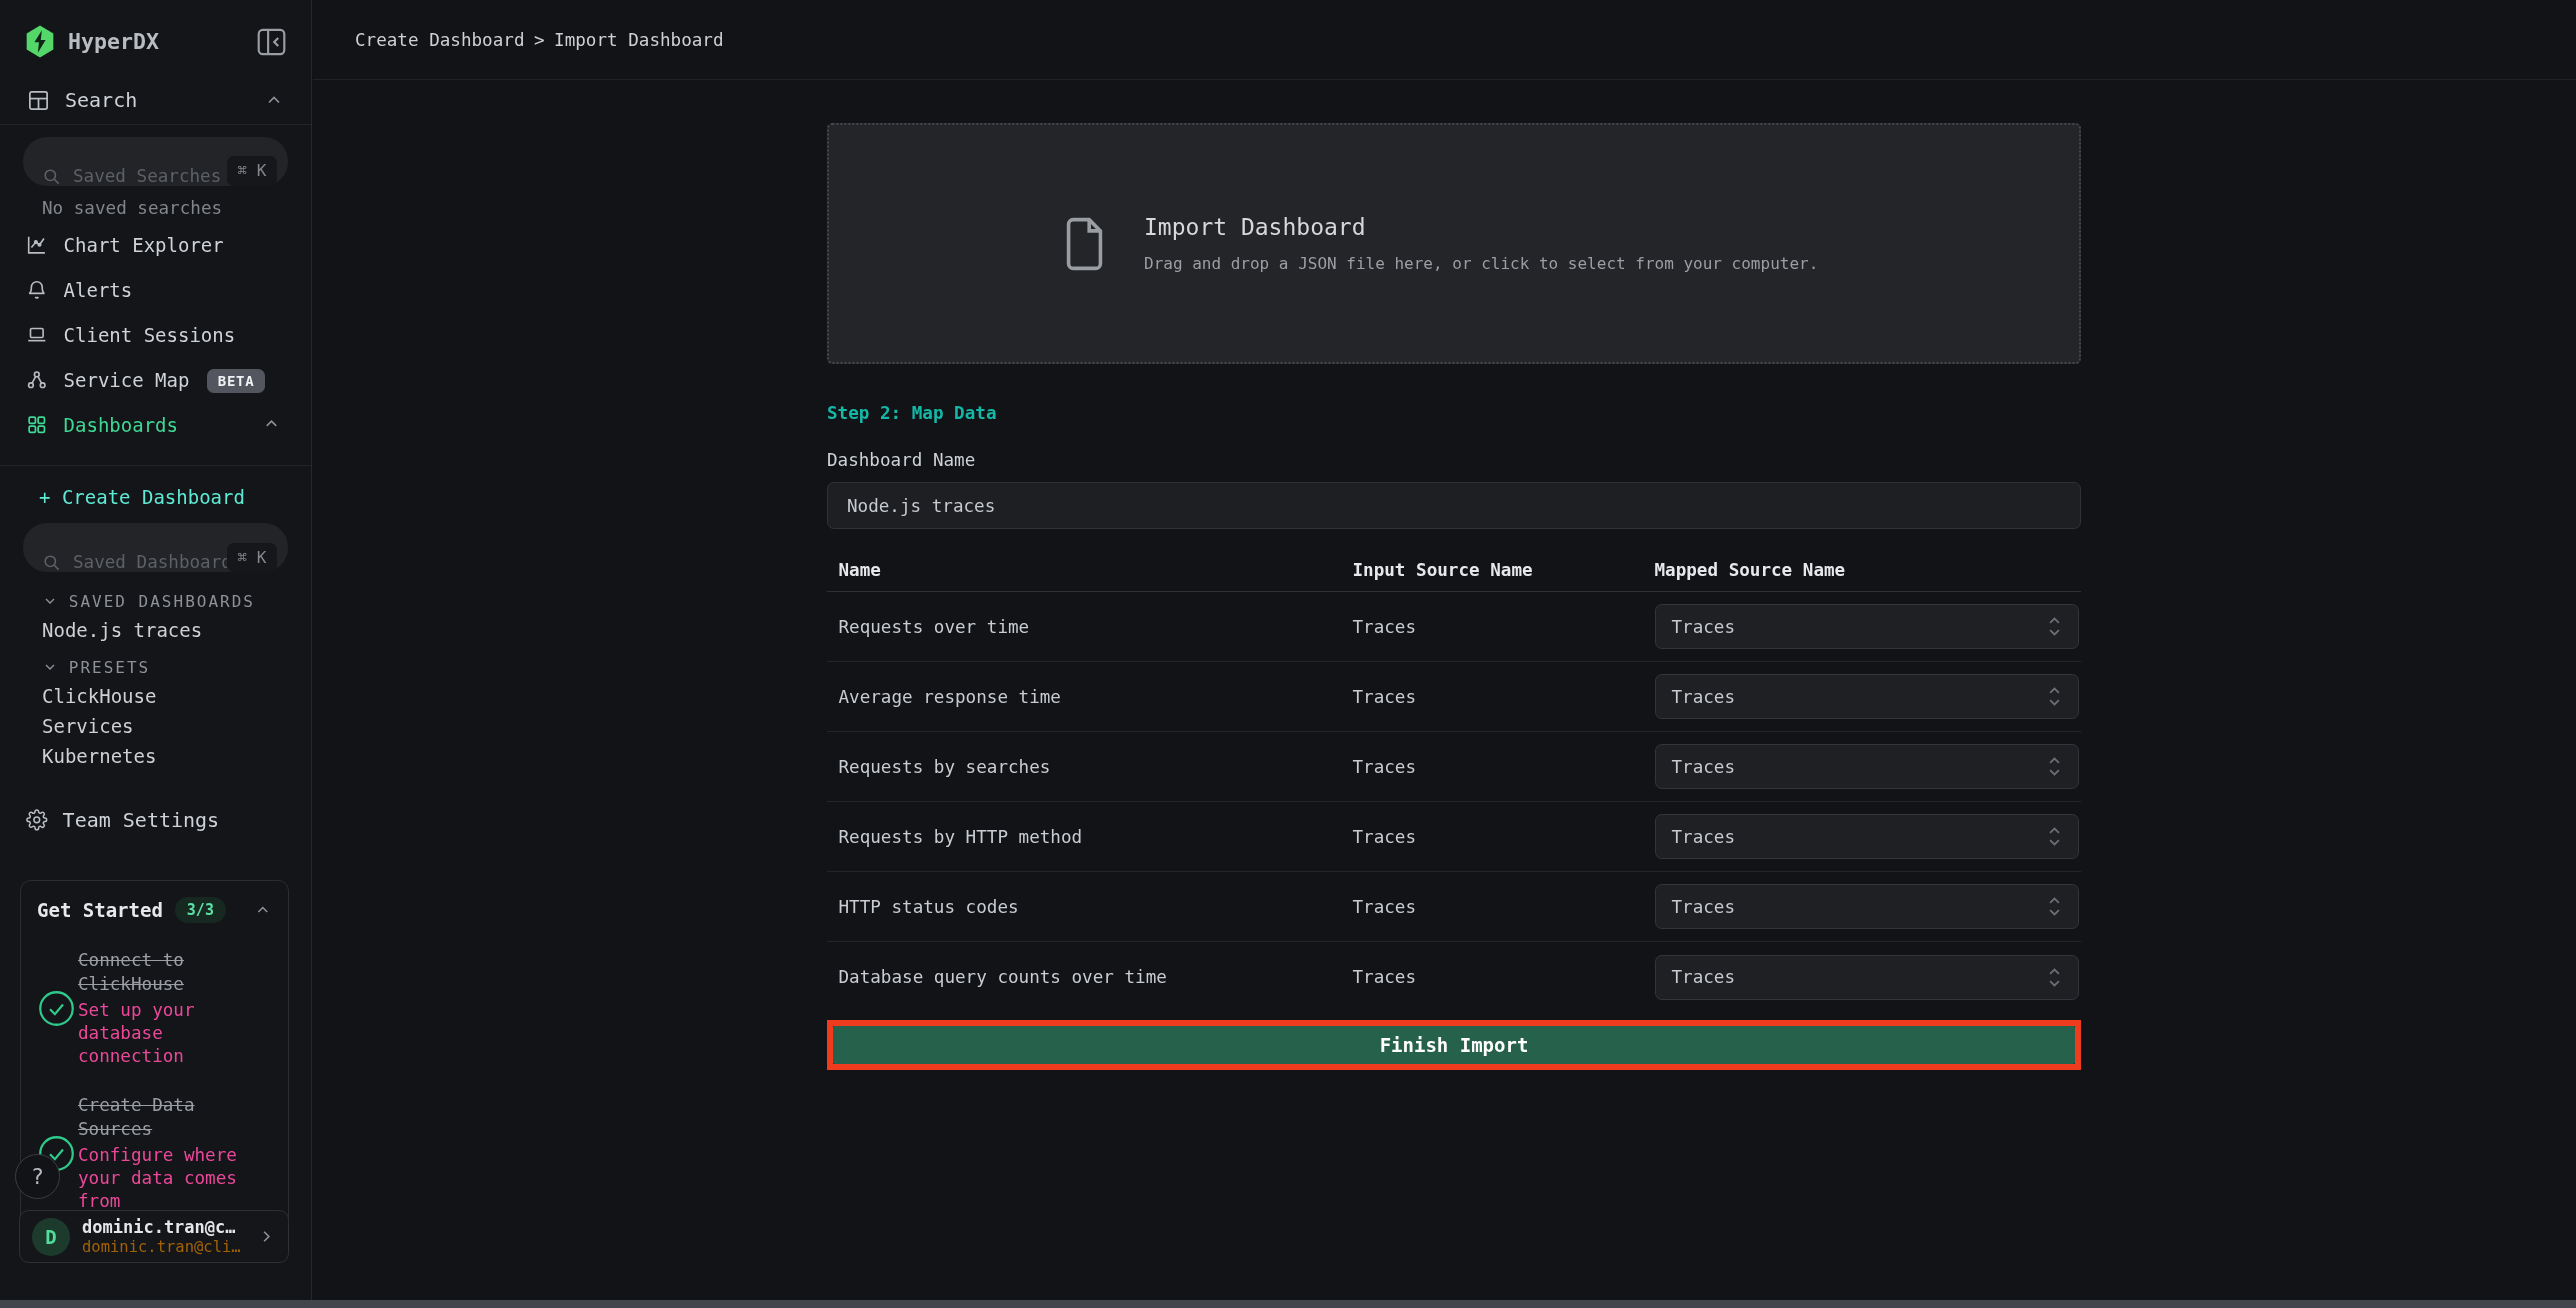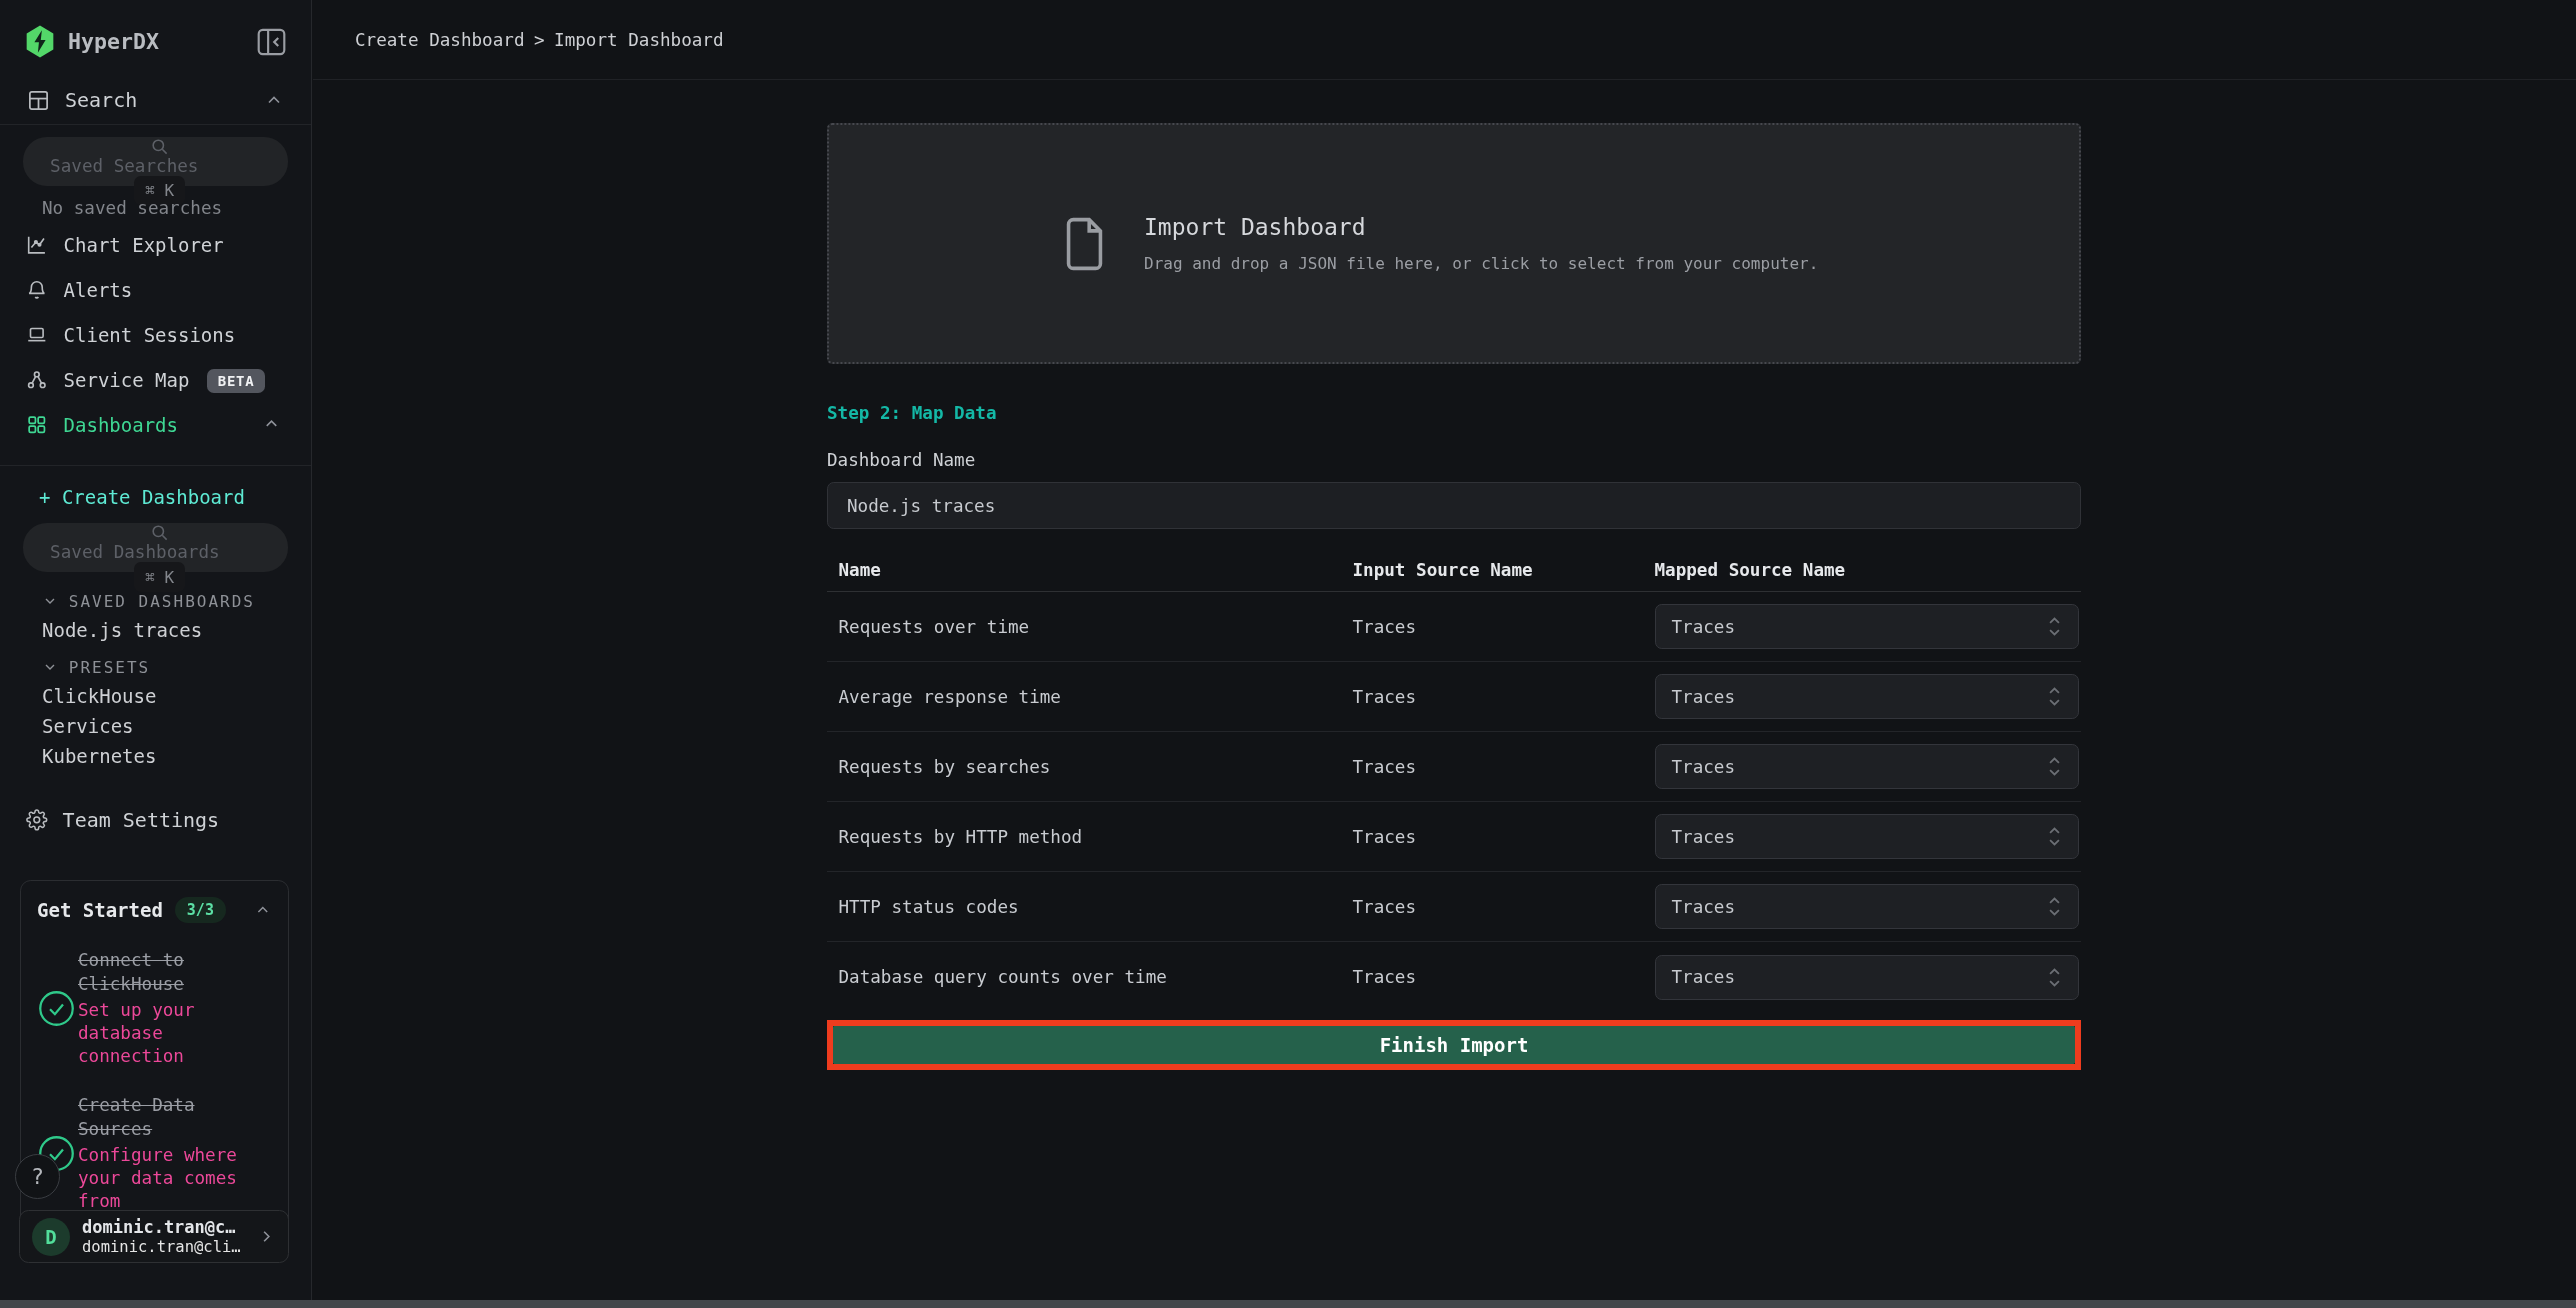--- a/index.html
+++ b/index.html
@@ -21,21 +21,21 @@
   .brand-row { display:flex; align-items:center; padding:24px 24px 0 24px; }
   .brand-title { font-size:21.6px; font-weight:bold; color:#b9bcc1; margin-left:12px; flex:1; }
   .collapse-btn { width:31px; height:30px; color:#9a9da3; cursor:pointer; }
 
   .section-head { display:flex; align-items:center; padding:0 27px; height:47px; margin-top:17.6px; }
   .section-head .lbl { font-size:20px; color:#cfd2d6; margin-left:15px; flex:1; }
   .divider { border-top:1.4px solid #222428; }
 
   .pill {
     margin:12px 23px 0 23px; height:49px; border-radius:24px;
-    background:#222427; display:flex; align-items:center; padding:0 10.8px 0 19px;flex-direction:column;
+    background:#222427; display:flex; align-items:flex-end; padding:0 10.8px 0 19px;
   }
   .pill input {
     background:transparent; border:none; outline:none; flex:1;
     font-family:inherit; font-size:17.6px; color:#c9ccd1; margin-left:12px; min-width:0;
   }
   .pill input::placeholder { color:#5d6067; }
   .kbd {
     background:#16171a; border-radius:6.8px; padding:5.4px 10.8px;
     font-size:16px; color:#83868c; white-space:nowrap;
   }
@@ -89,21 +89,21 @@
     position:absolute; left:19px; width:270px; top:1210px; height:53px;
     background:#141619; border:1.4px solid #2e3033; border-radius:9.5px; z-index:5;
     display:flex; align-items:center; padding:0 12px; cursor:pointer;
   }
   .avatar {
     width:38px; height:38px; border-radius:50%; background:#1c3b2c; color:#52de9a;
     font-weight:bold; font-size:19px; display:flex; align-items:center; justify-content:center; flex:none;
   }
   .user-meta { margin-left:12px; flex:1; min-width:0; }
   .user-name { font-size:17px; font-weight:bold; color:#e4e6e9; white-space:nowrap; }
-  .user-email { font-size:15.5px; color:#e5e5e5; white-space:nowrap; margin-top:1.4px; }
+  .user-email { font-size:15.5px; color:#a16207; white-space:nowrap; margin-top:1.4px; }
 
   
   .main { position:absolute; left:313px; top:0; right:0; height:1308px; background:#111316; }
   .topbar { height:80px; border-bottom:1.4px solid #202226; display:flex; align-items:center; padding-left:42px; }
   .crumbs { font-size:17.6px; color:#ced0d4; }
   .crumbs .sep { color:#ced0d4; padding:0 9.5px; }
 
   .content { margin-left:514px; width:1254px; }
 
   .dropzone {

